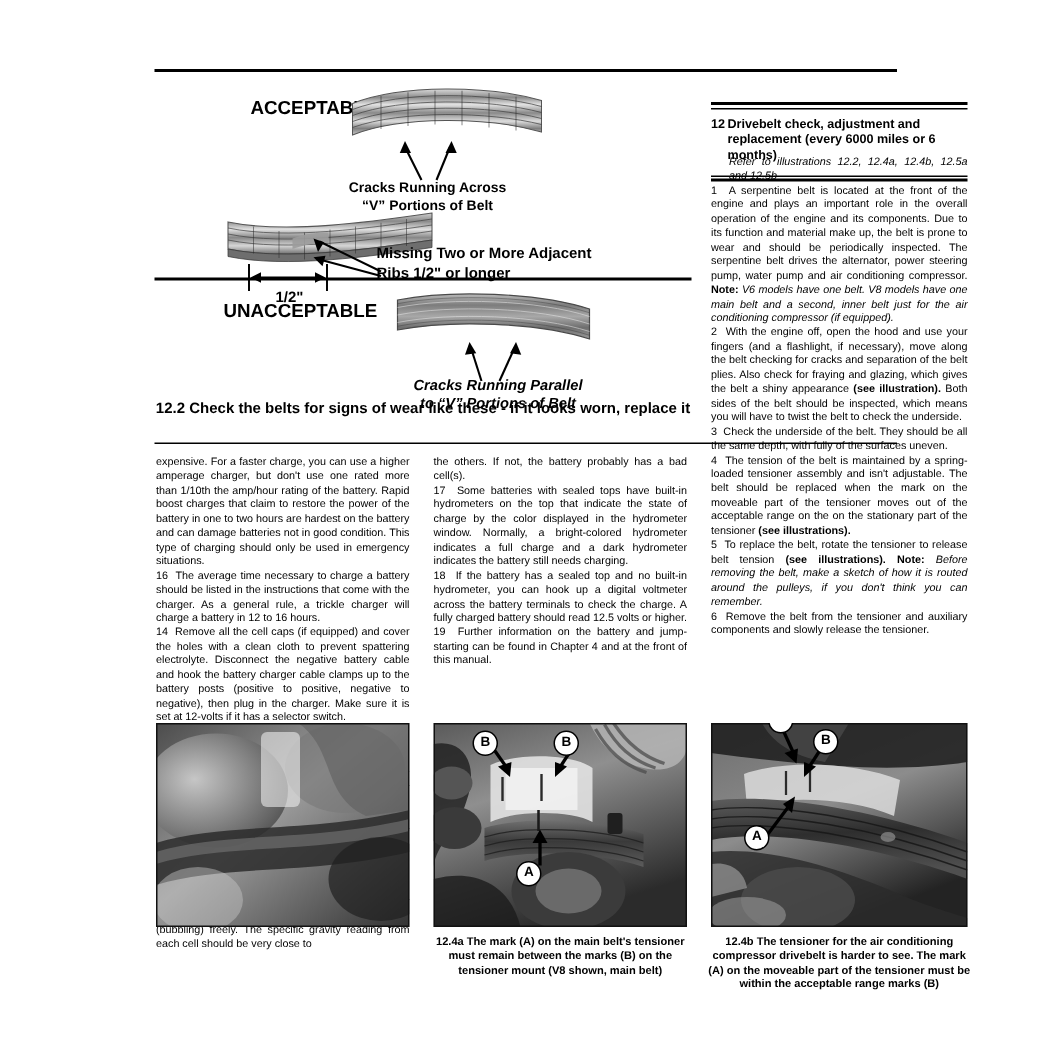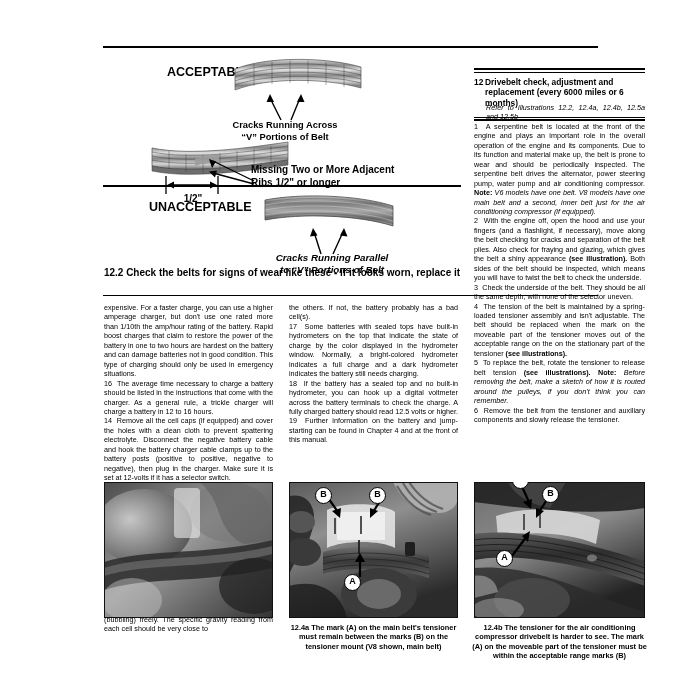--- a/index.html
+++ b/index.html
@@ -232,21 +232,21 @@
       <span class="sn">12</span><span class="tx">Drivebelt check, adjustment and replacement (every 6000 miles or 6 months)</span>
     </div>
     <div class="r3"></div>
     <div class="r4"></div>
   </div>
 
   <div class="col col3">
     <p style="font-style:italic;margin-left:12px;">Refer to illustrations 12.2, 12.4a, 12.4b, 12.5a and 12.5b</p>
     <p><span class="num">1</span><span>A serpentine belt is located at the front of the engine and plays an important role in the overall operation of the engine and its components. Due to its function and material make up, the belt is prone to wear and should be periodically inspected. The serpentine belt drives the alternator, power steering pump, water pump and air conditioning compressor. </span><b>Note:</b><i> V6 models have one belt. V8 models have one main belt and a second, inner belt just for the air conditioning compressor (if equipped).</i></p>
     <p><span class="num">2</span><span>With the engine off, open the hood and use your fingers (and a flashlight, if necessary), move along the belt checking for cracks and separation of the belt plies. Also check for fraying and glazing, which gives the belt a shiny appearance </span><b>(see illustration).</b><span> Both sides of the belt should be inspected, which means you will have to twist the belt to check the underside.</span></p>
-    <p><span class="num">3</span><span>Check the underside of the belt. They should be all the same depth, with none of the selector uneven.</span></p>
+    <p><span class="num">3</span><span>Check the underside of the belt. They should be all the same depth, with fully of the surfaces uneven.</span></p>
     <p><span class="num">4</span><span>The tension of the belt is maintained by a spring-loaded tensioner assembly and isn't adjustable. The belt should be replaced when the mark on the moveable part of the tensioner moves out of the acceptable range on the on the stationary part of the tensioner </span><b>(see illustrations).</b></p>
     <p><span class="num">5</span><span>To replace the belt, rotate the tensioner to release belt tension </span><b>(see illustrations).</b><b> Note:</b><i> Before removing the belt, make a sketch of how it is routed around the pulleys, if you don't think you can remember.</i></p>
     <p><span class="num">6</span><span>Remove the belt from the tensioner and auxiliary components and slowly release the tensioner.</span></p>
   </div>
 
   <div class="col col1">
     <p><span>expensive. For a faster charge, you can use a higher amperage charger, but don't use one rated more than 1/10th the amp/hour rating of the battery. Rapid boost charges that claim to restore the power of the battery in one to two hours are hardest on the battery and can damage batteries not in good condition. This type of charging should only be used in emergency situations.</span></p>
     <p><span class="num">16</span><span>The average time necessary to charge a battery should be listed in the instructions that come with the charger. As a general rule, a trickle charger will charge a battery in 12 to 16 hours.</span></p>
     <p><span class="num">14</span><span>Remove all the cell caps (if equipped) and cover the holes with a clean cloth to prevent spattering electrolyte. Disconnect the negative battery cable and hook the battery charger cable clamps up to the battery posts (positive to positive, negative to negative), then plug in the charger. Make sure it is set at 12-volts if it has a selector switch.</span></p>
     <p><span class="num">15</span><span>If you're using a charger with a rate higher than two amps, check the battery regularly during charging to make sure it doesn't overheat. If you're using a trickle charger, you can safely let the battery charge overnight after you've checked it regularly for the first couple of hours.</span></p>

